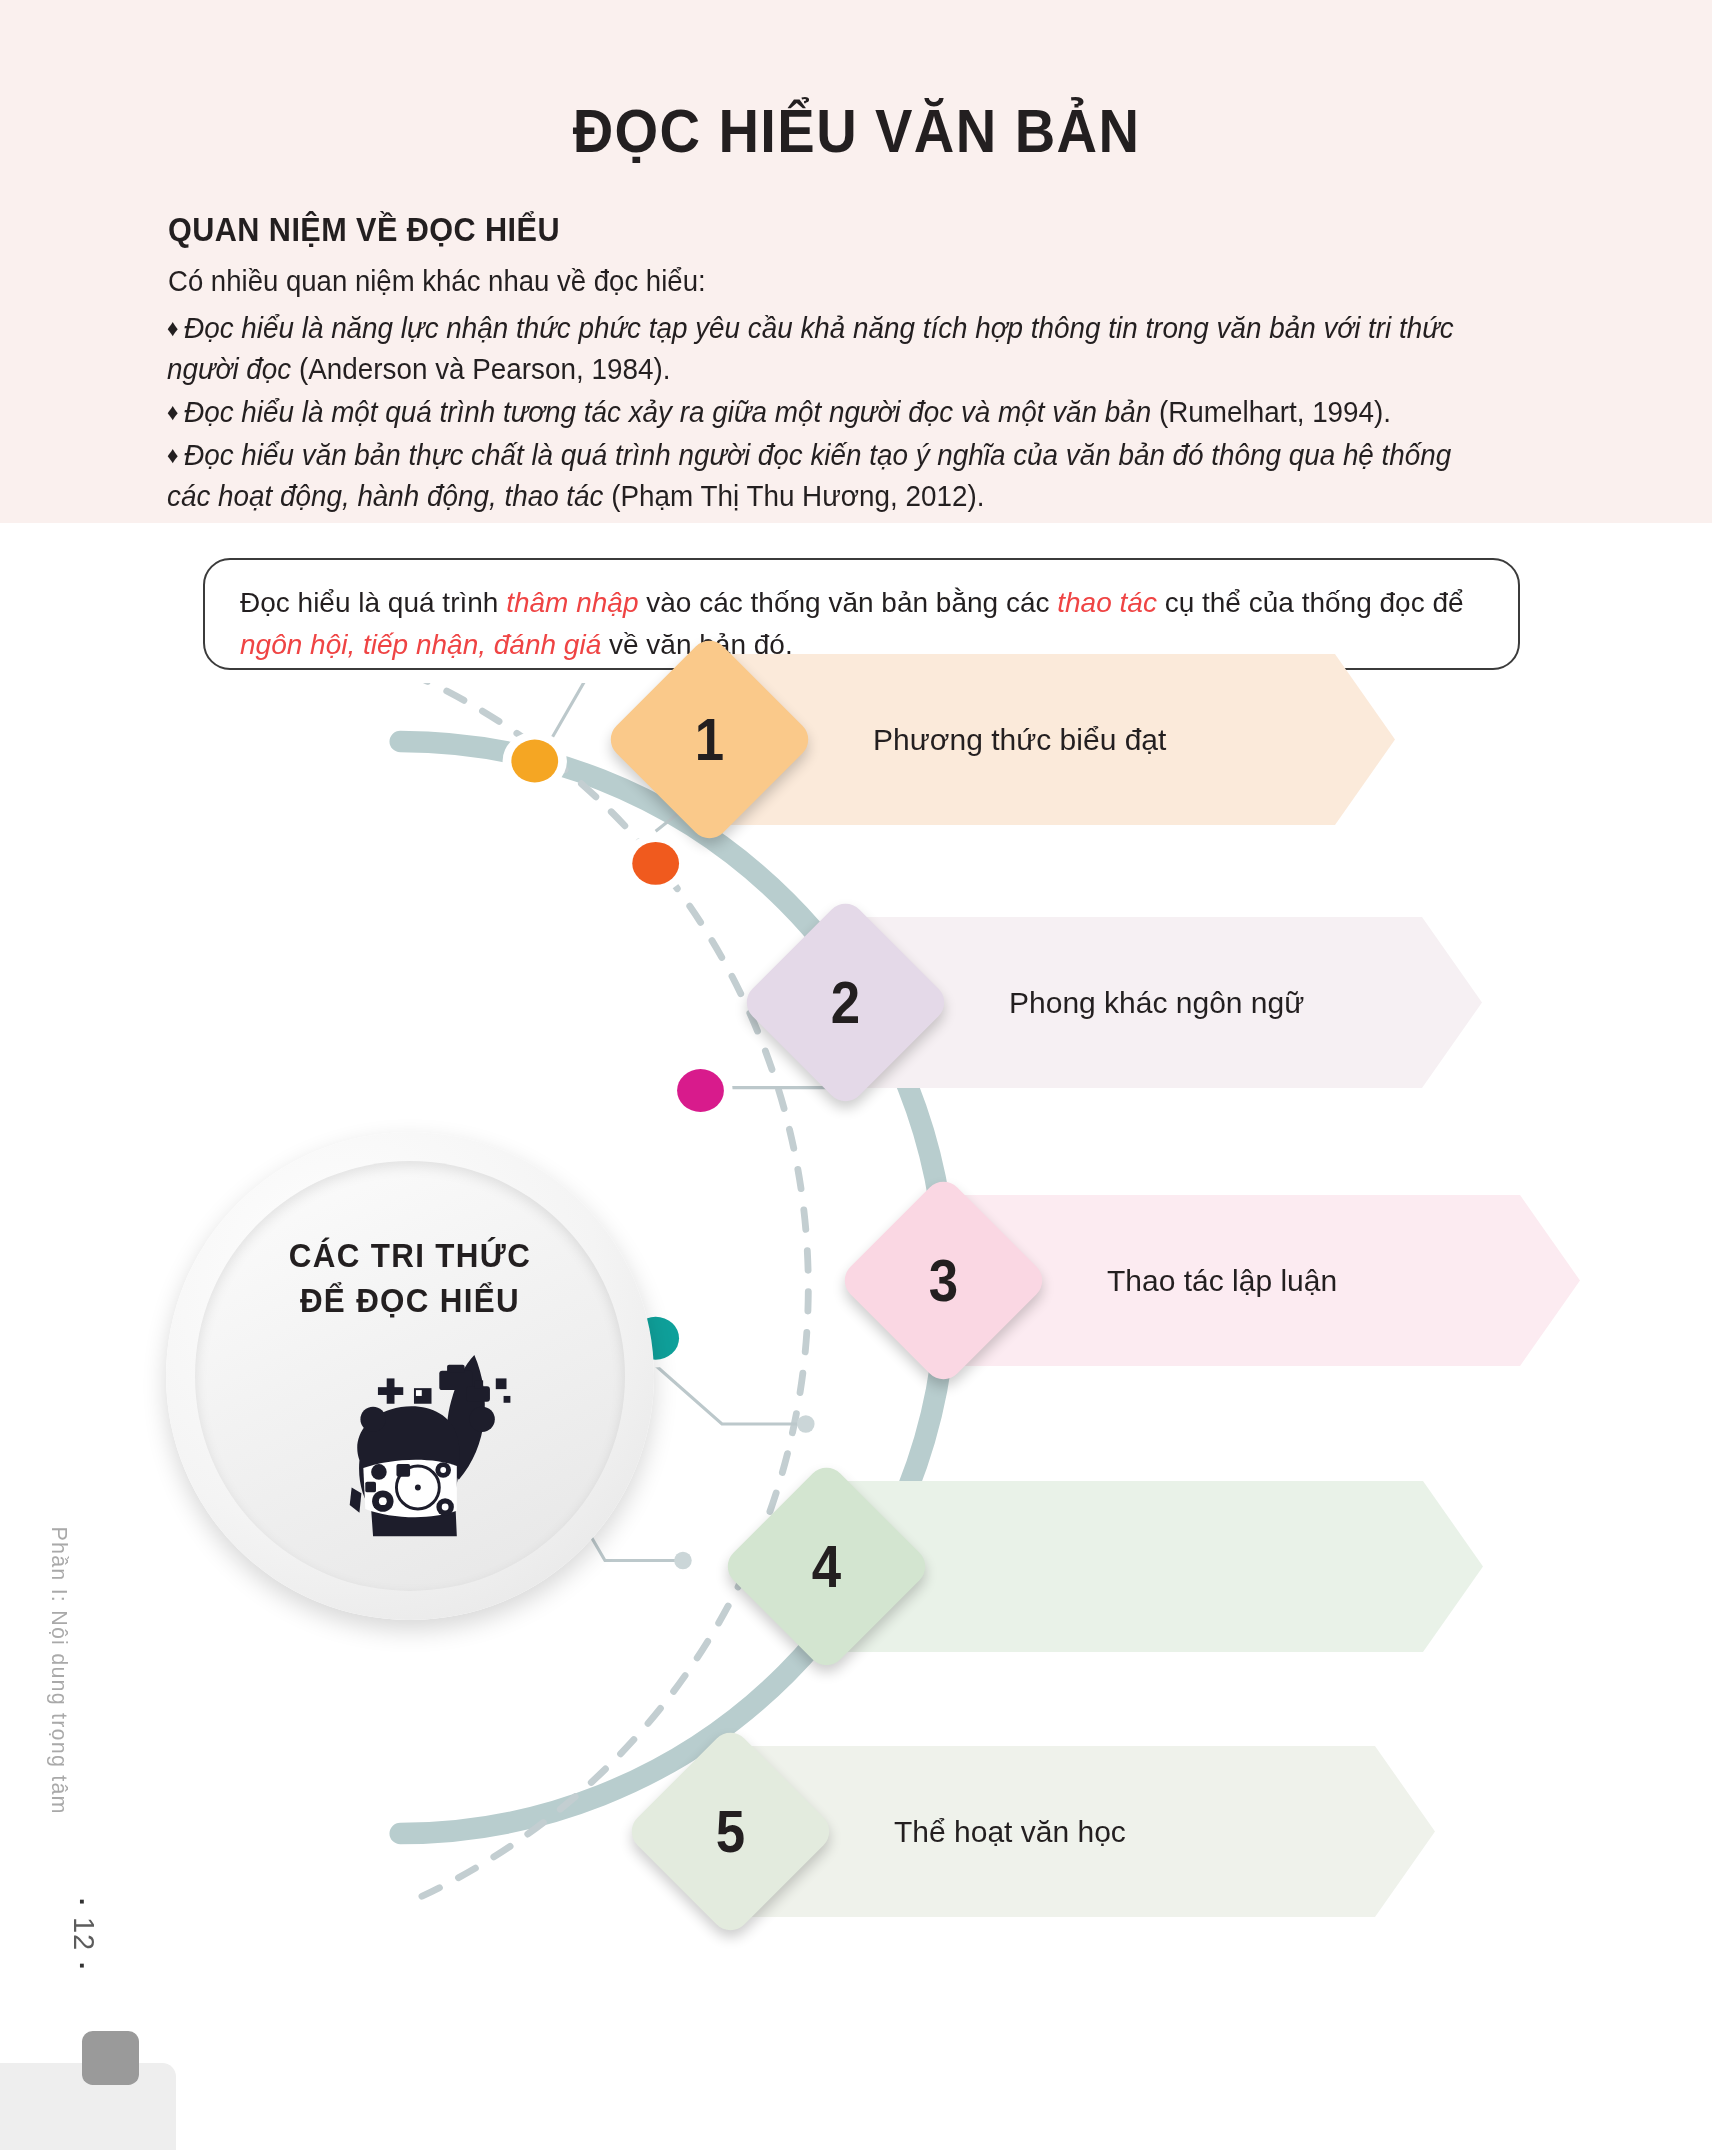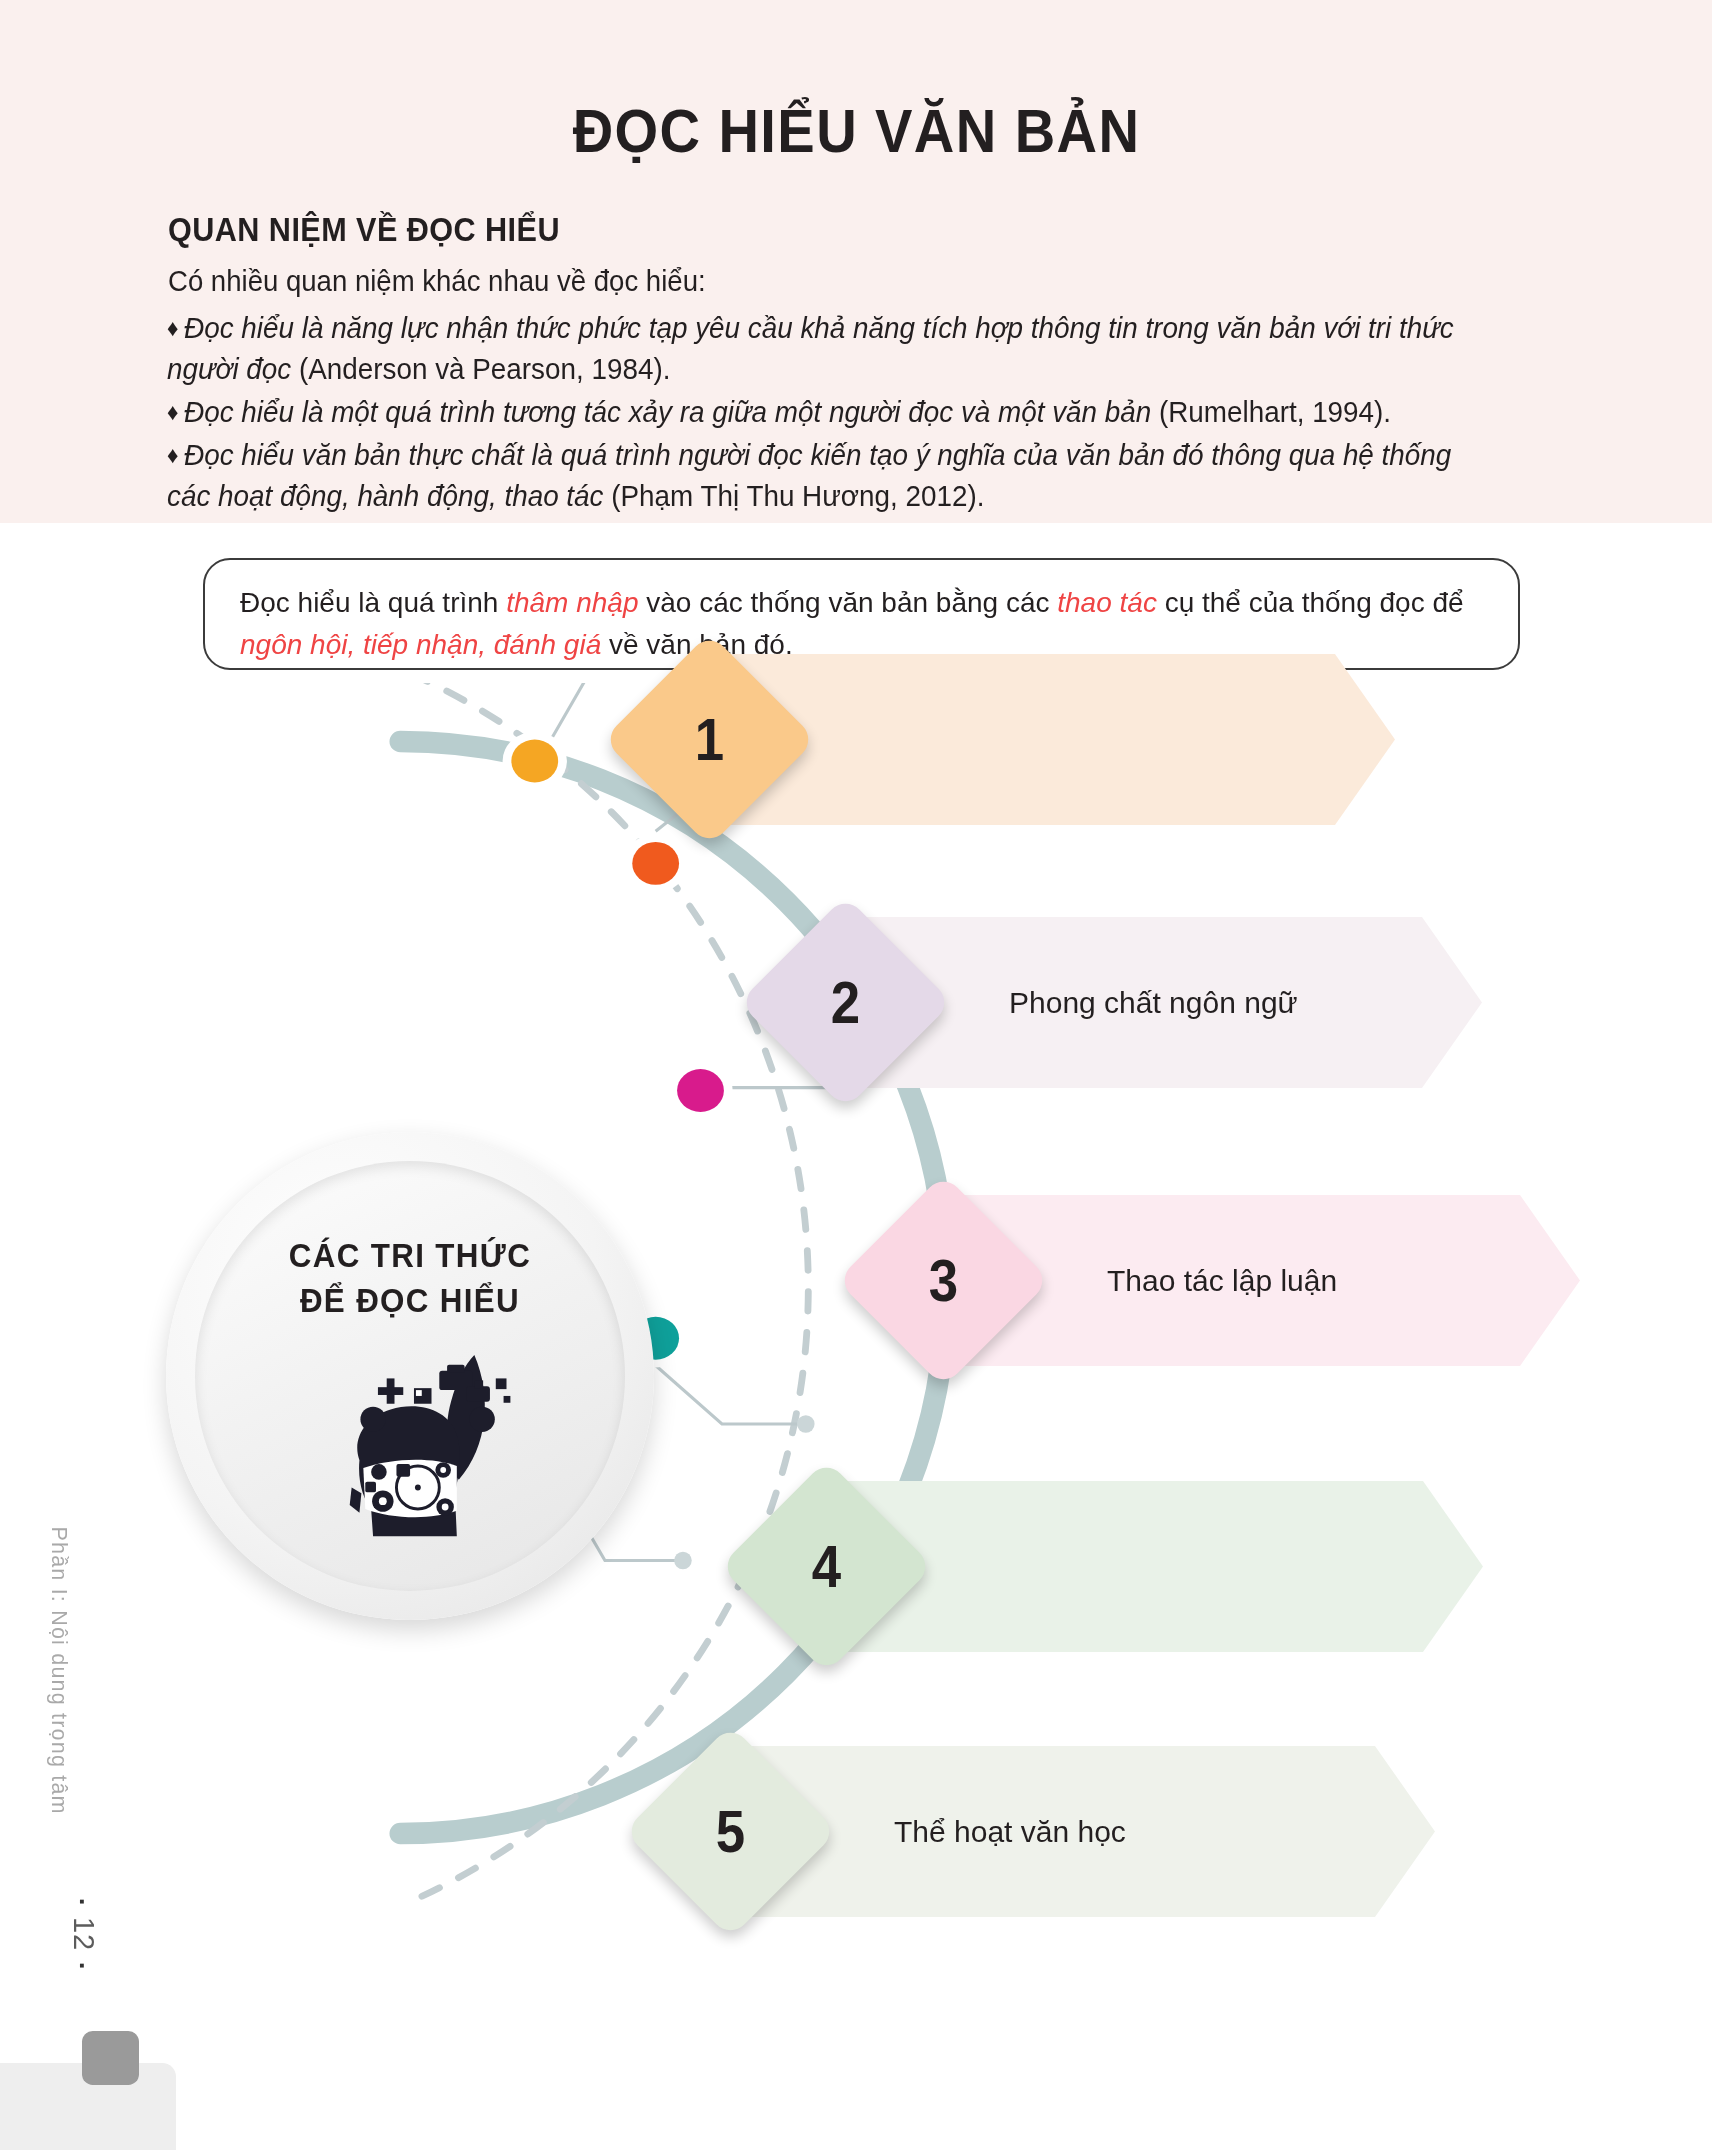--- a/index.html
+++ b/index.html
@@ -363,27 +363,28 @@
           <rect x="66" y="140" width="11" height="11" rx="2"></rect>
         </g>
       </g>
     </svg>
   </div>
 
   <div class="row" id="row-0" style="left:634px; top:-29px; width:761px;">
     <div class="bar" style="width: 673px; background: rgb(251, 234, 218);"></div>
     <div class="diamond" style="background: rgb(250, 201, 138);"></div>
     <div class="num">1</div>
+    <div class="row-label">Phương thức biểu đạt</div>
   </div>
 
   <div class="row" id="row-1" style="left:770px; top:234px; width:702px;">
     <div class="bar" style="width: 624px; background: rgb(246, 240, 243);"></div>
     <div class="diamond" style="background: rgb(228, 217, 232);"></div>
     <div class="num">2</div>
-    <div class="row-label">Phong chất ngôn ngữ</div>
+    <div class="row-label">Phong khác ngôn ngữ</div>
   </div>
 
   <div class="row" id="row-2" style="left:868px; top:512px; width:683px;">
     <div class="bar" style="width: 624px; background: rgb(252, 235, 241);"></div>
     <div class="diamond" style="background: rgb(250, 215, 227);"></div>
     <div class="num">3</div>
     <div class="row-label">Thao tác lập luận</div>
   </div>
 
   <div class="row" id="row-3" style="left:751px; top:798px; width:722px;">

